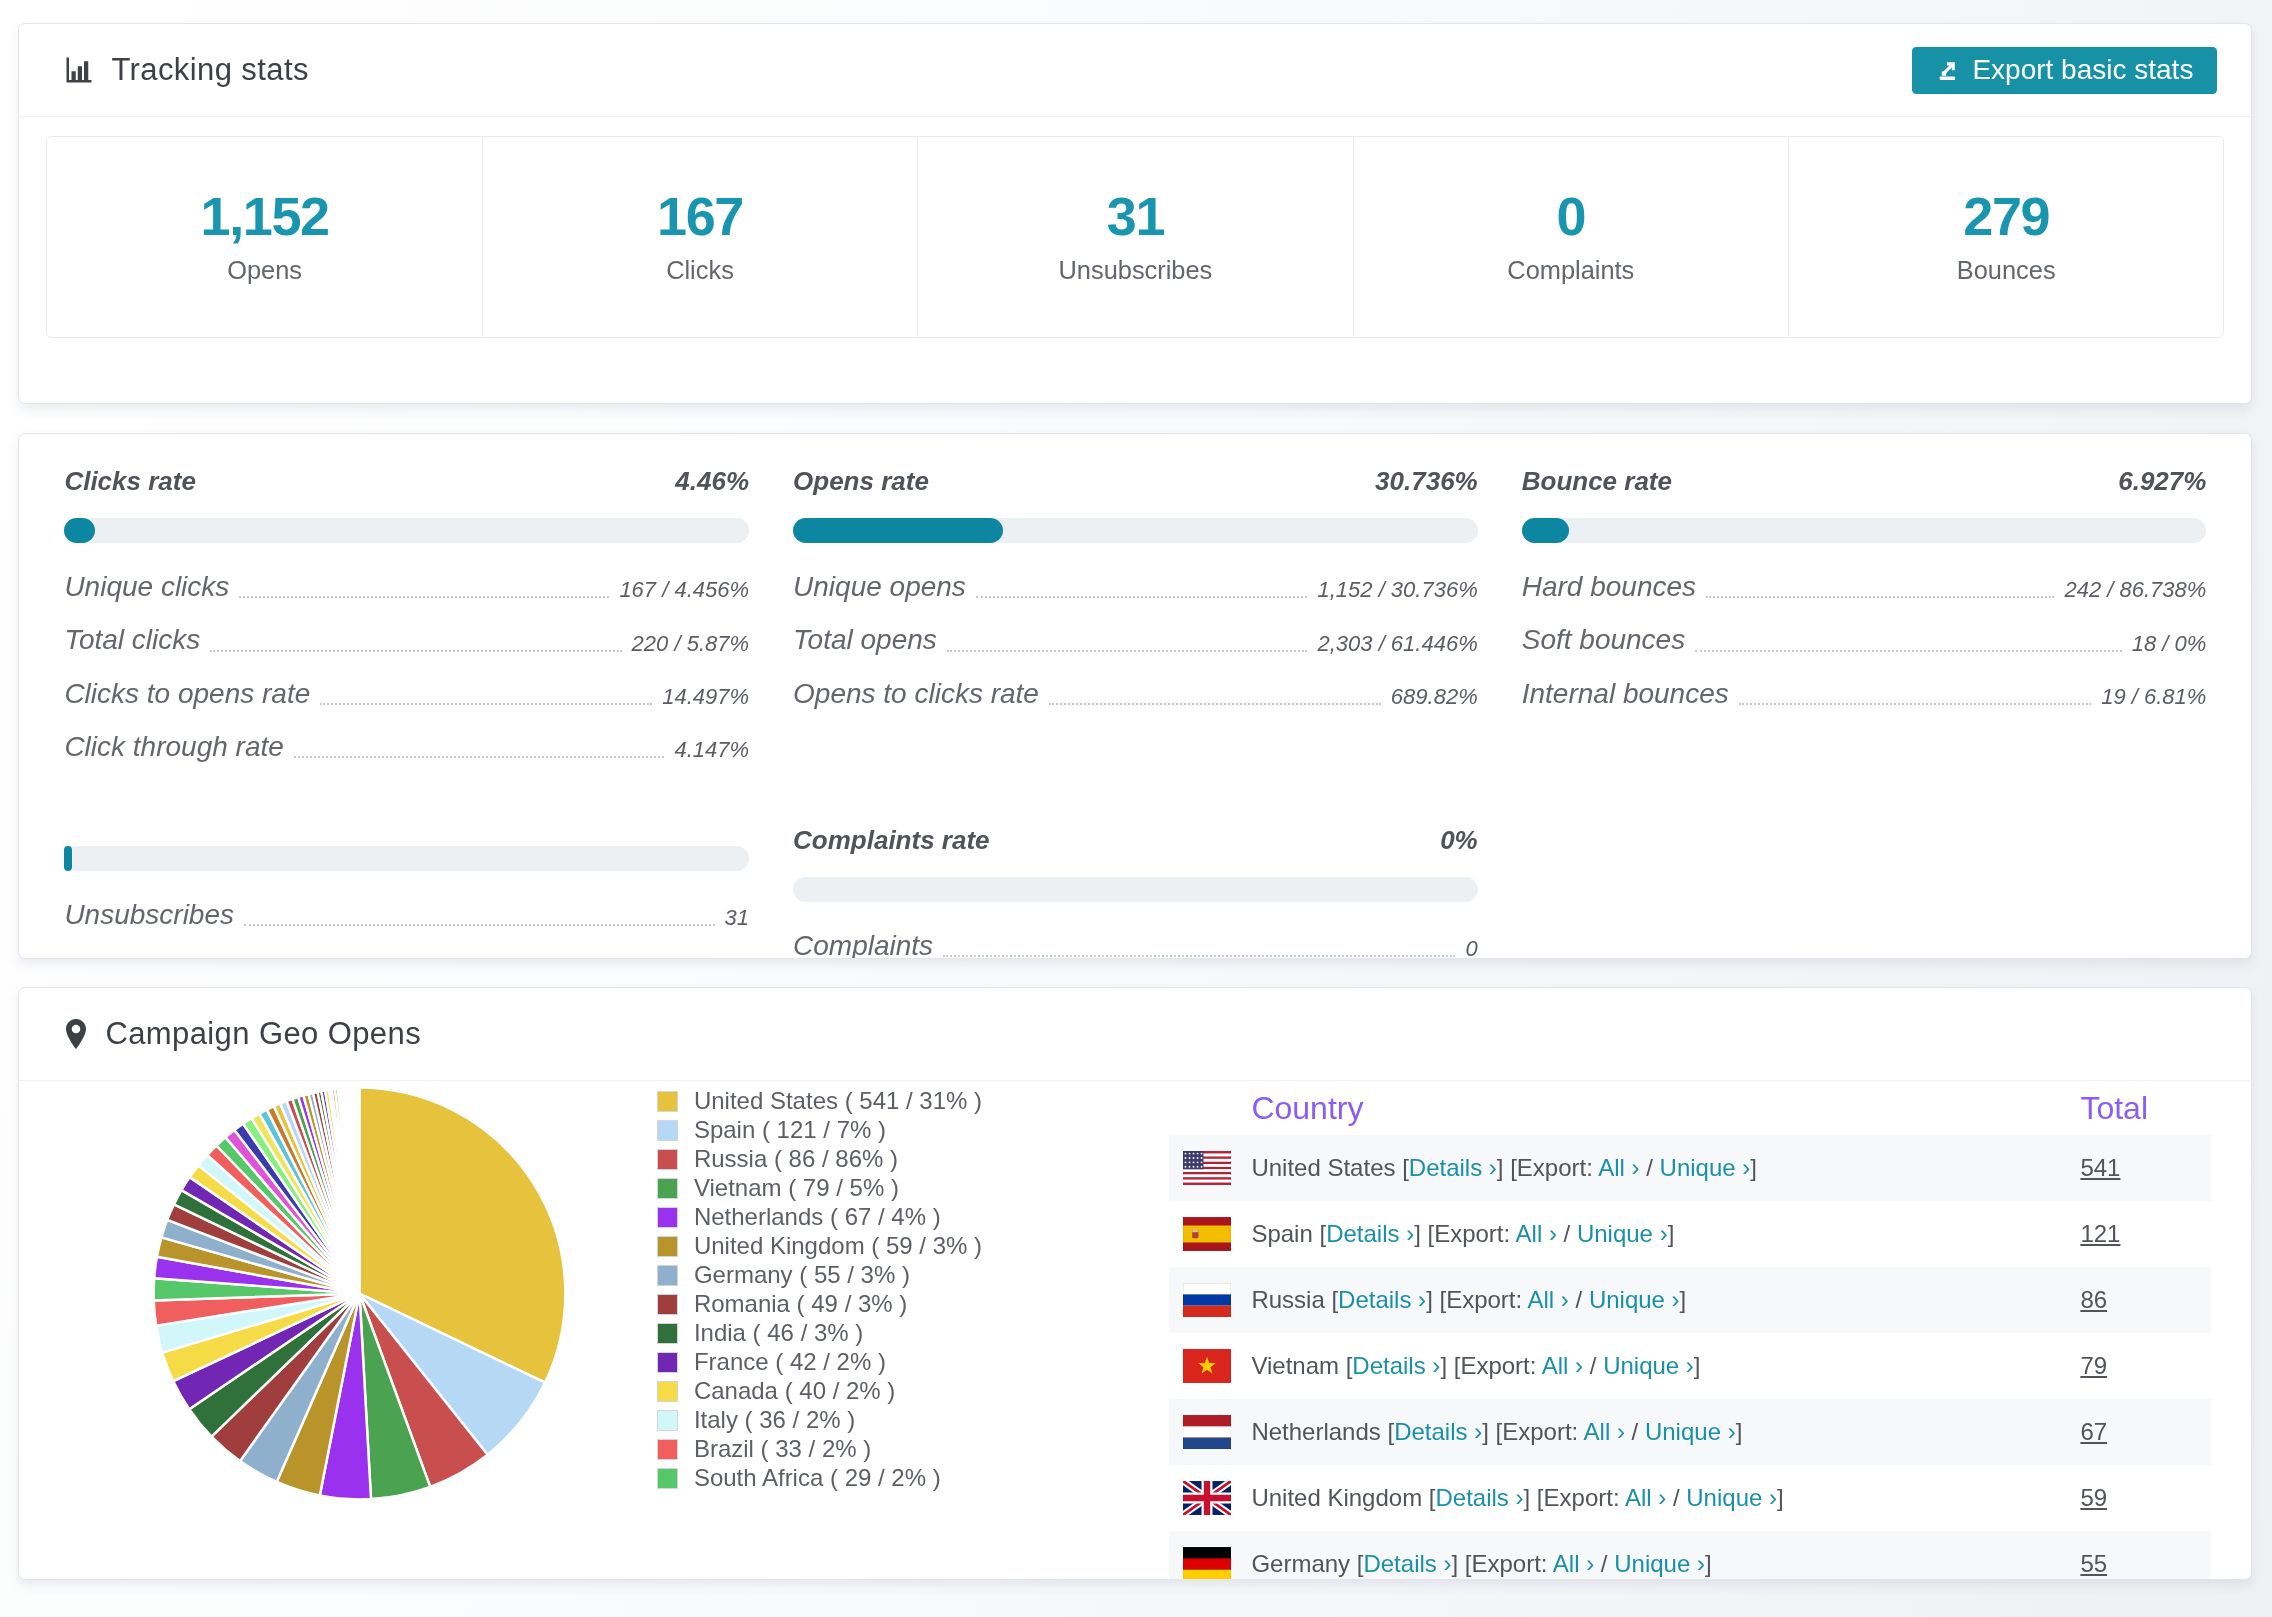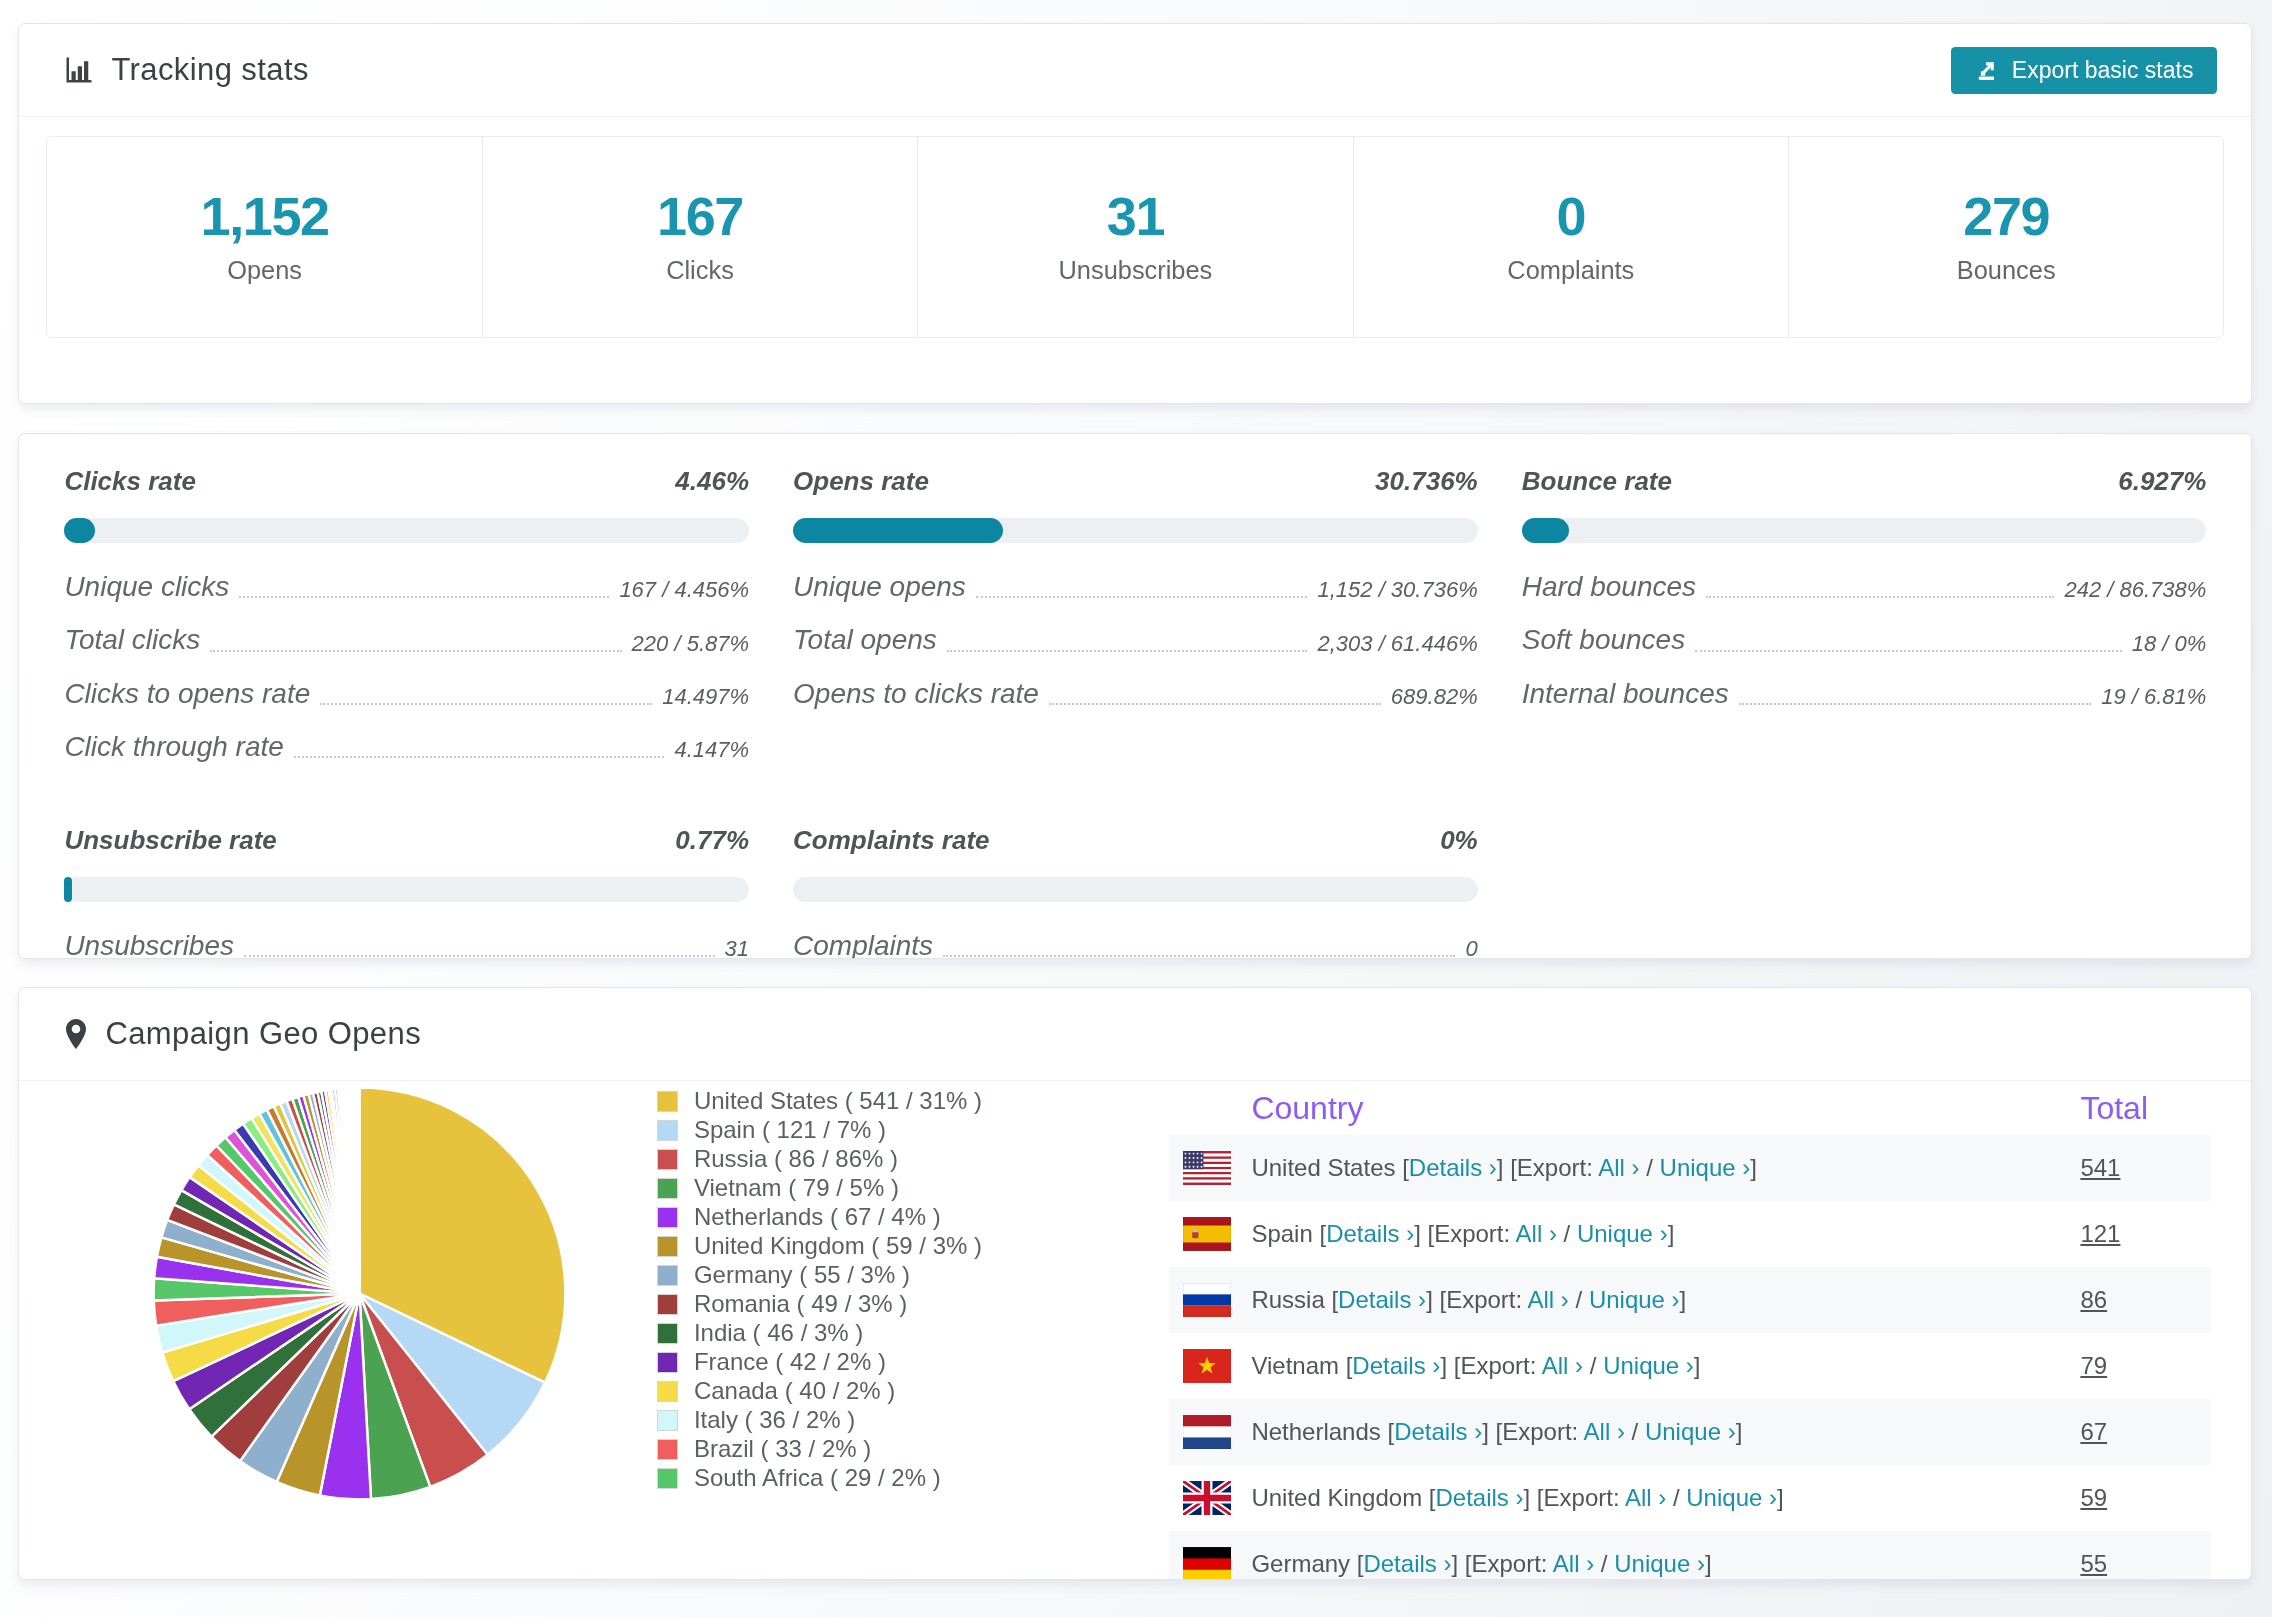--- a/index.html
+++ b/index.html
@@ -14,21 +14,21 @@
     border-radius:7px;box-shadow:0 5.6px 10px rgba(90,100,130,.10);box-sizing:border-box;overflow:hidden;}
   .card1{top:23px;height:381px;}
   .card2{top:433px;height:526px;font-style:italic;}
   .card3{top:987px;height:593px;}
   .card-head{display:flex;align-items:center;height:92px;padding:0 34px 0 45px;
     border-bottom:1.4px solid #f0f1f4;}
   .card-head h2{margin:0;font-size:31px;font-weight:500;color:#3d4045;letter-spacing:0.4px;}
   .head-icon{display:inline-flex;margin-right:17px;}
   .export-btn{margin-left:auto;display:inline-flex;align-items:center;gap:11.3px;height:47px;
     padding:0 24px;background:var(--accent);color:#fff;border:none;border-radius:4.2px;
-    font-size:23px;font-family:inherit;cursor:pointer;}
+    font-size:28px;font-family:inherit;cursor:pointer;}
   
   .stats-row{position:absolute;left:27px;right:27px;top:112px;height:200px;display:flex;
     border:1.4px solid #e9ebef;border-radius:5.6px;background:#fff;overflow:hidden;}
   .stat-cell{flex:1;display:flex;flex-direction:column;align-items:center;justify-content:center;
     border-right:1.4px solid #e9ebef;}
   .stat-cell:last-child{border-right:none;}
   .stat-value{font-size:54px;font-weight:700;color:var(--stat);letter-spacing:-1.4px;line-height:1;}
   .stat-label{font-size:25.4px;color:var(--txt-label);margin-top:12.7px;}
   
   .rates-grid{display:grid;grid-template-columns:repeat(3,1fr);column-gap:44px;row-gap:51px;
@@ -193,24 +193,20 @@
               <span class="val">18 / 0%</span>
             </div>
             <div class="rate-row">
               <span class="lbl">Internal bounces</span>
               <div class="leader"></div>
               <span class="val">19 / 6.81%</span>
             </div>
           </div>
         </div>
         <div class="rate-block">
-          <div class="rate-head">
-            <h3>Unsubscribe rate</h3>
-            <span class="pct">0.77%</span>
-          </div>
           <div class="bar">
             <div class="bar-fill" style="width: max(0.77%, 7.8px);"></div>
           </div>
           <div class="rate-rows">
             <div class="rate-row">
               <span class="lbl">Unsubscribes</span>
               <div class="leader"></div>
               <span class="val">31</span>
             </div>
           </div>

